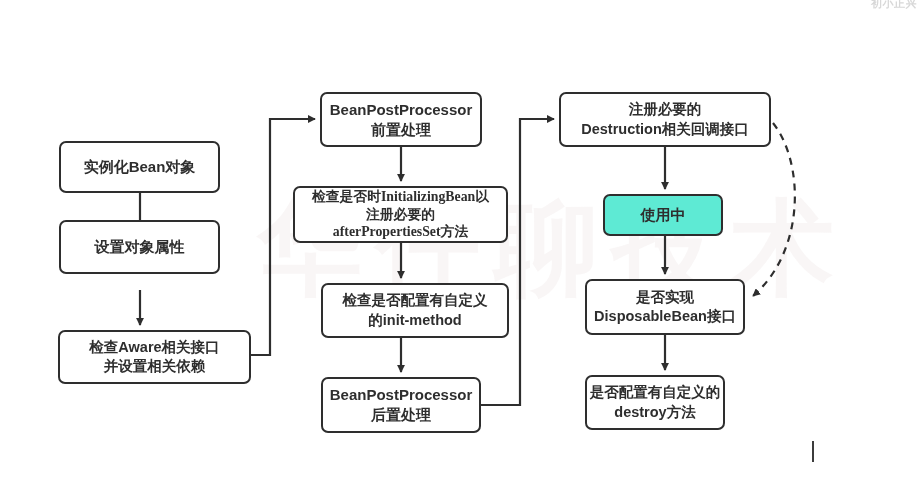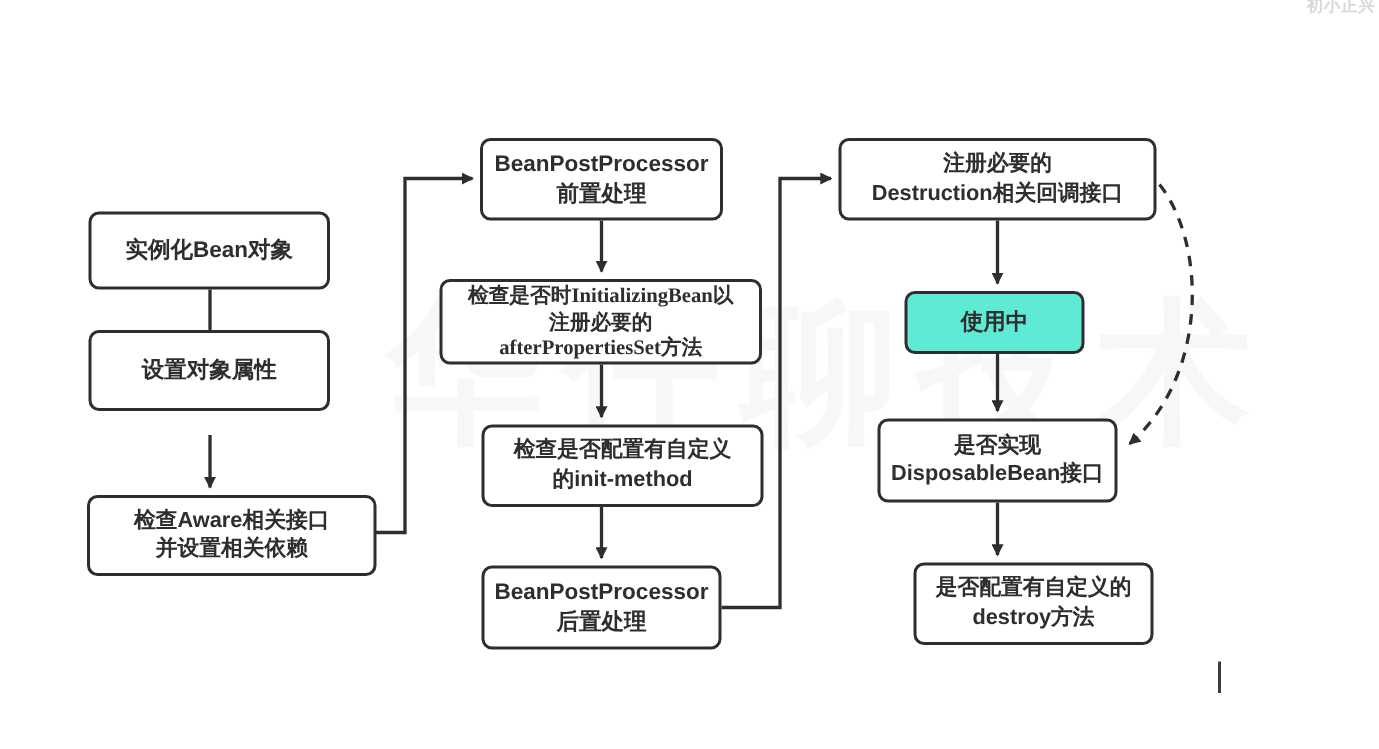--- a/index.html
+++ b/index.html
@@ -137,21 +137,21 @@
 
   <div class="node gray-fill" style="left:603px; top:194px; width:120px; height:42px; font-size:15px;">
     <span>使用中</span>
   </div>
 
   <div class="node" style="left:585px; top:279px; width:160px; height:56px;">
     <span>是否实现</span>
     <span>DisposableBean接口</span>
   </div>
 
-  <div class="node" style="left:585px; top:375px; width:160px; height:55px;margin-left:24px;">
+  <div class="node" style="left:585px; top:375px; width:140px; height:55px;">
     <span>是否配置有自定义的</span>
     <span>destroy方法</span>
   </div>
 
   <div class="watermark-corner">初小正兴</div>
 
   <div class="text-caret"></div>
 
 </div>
 

